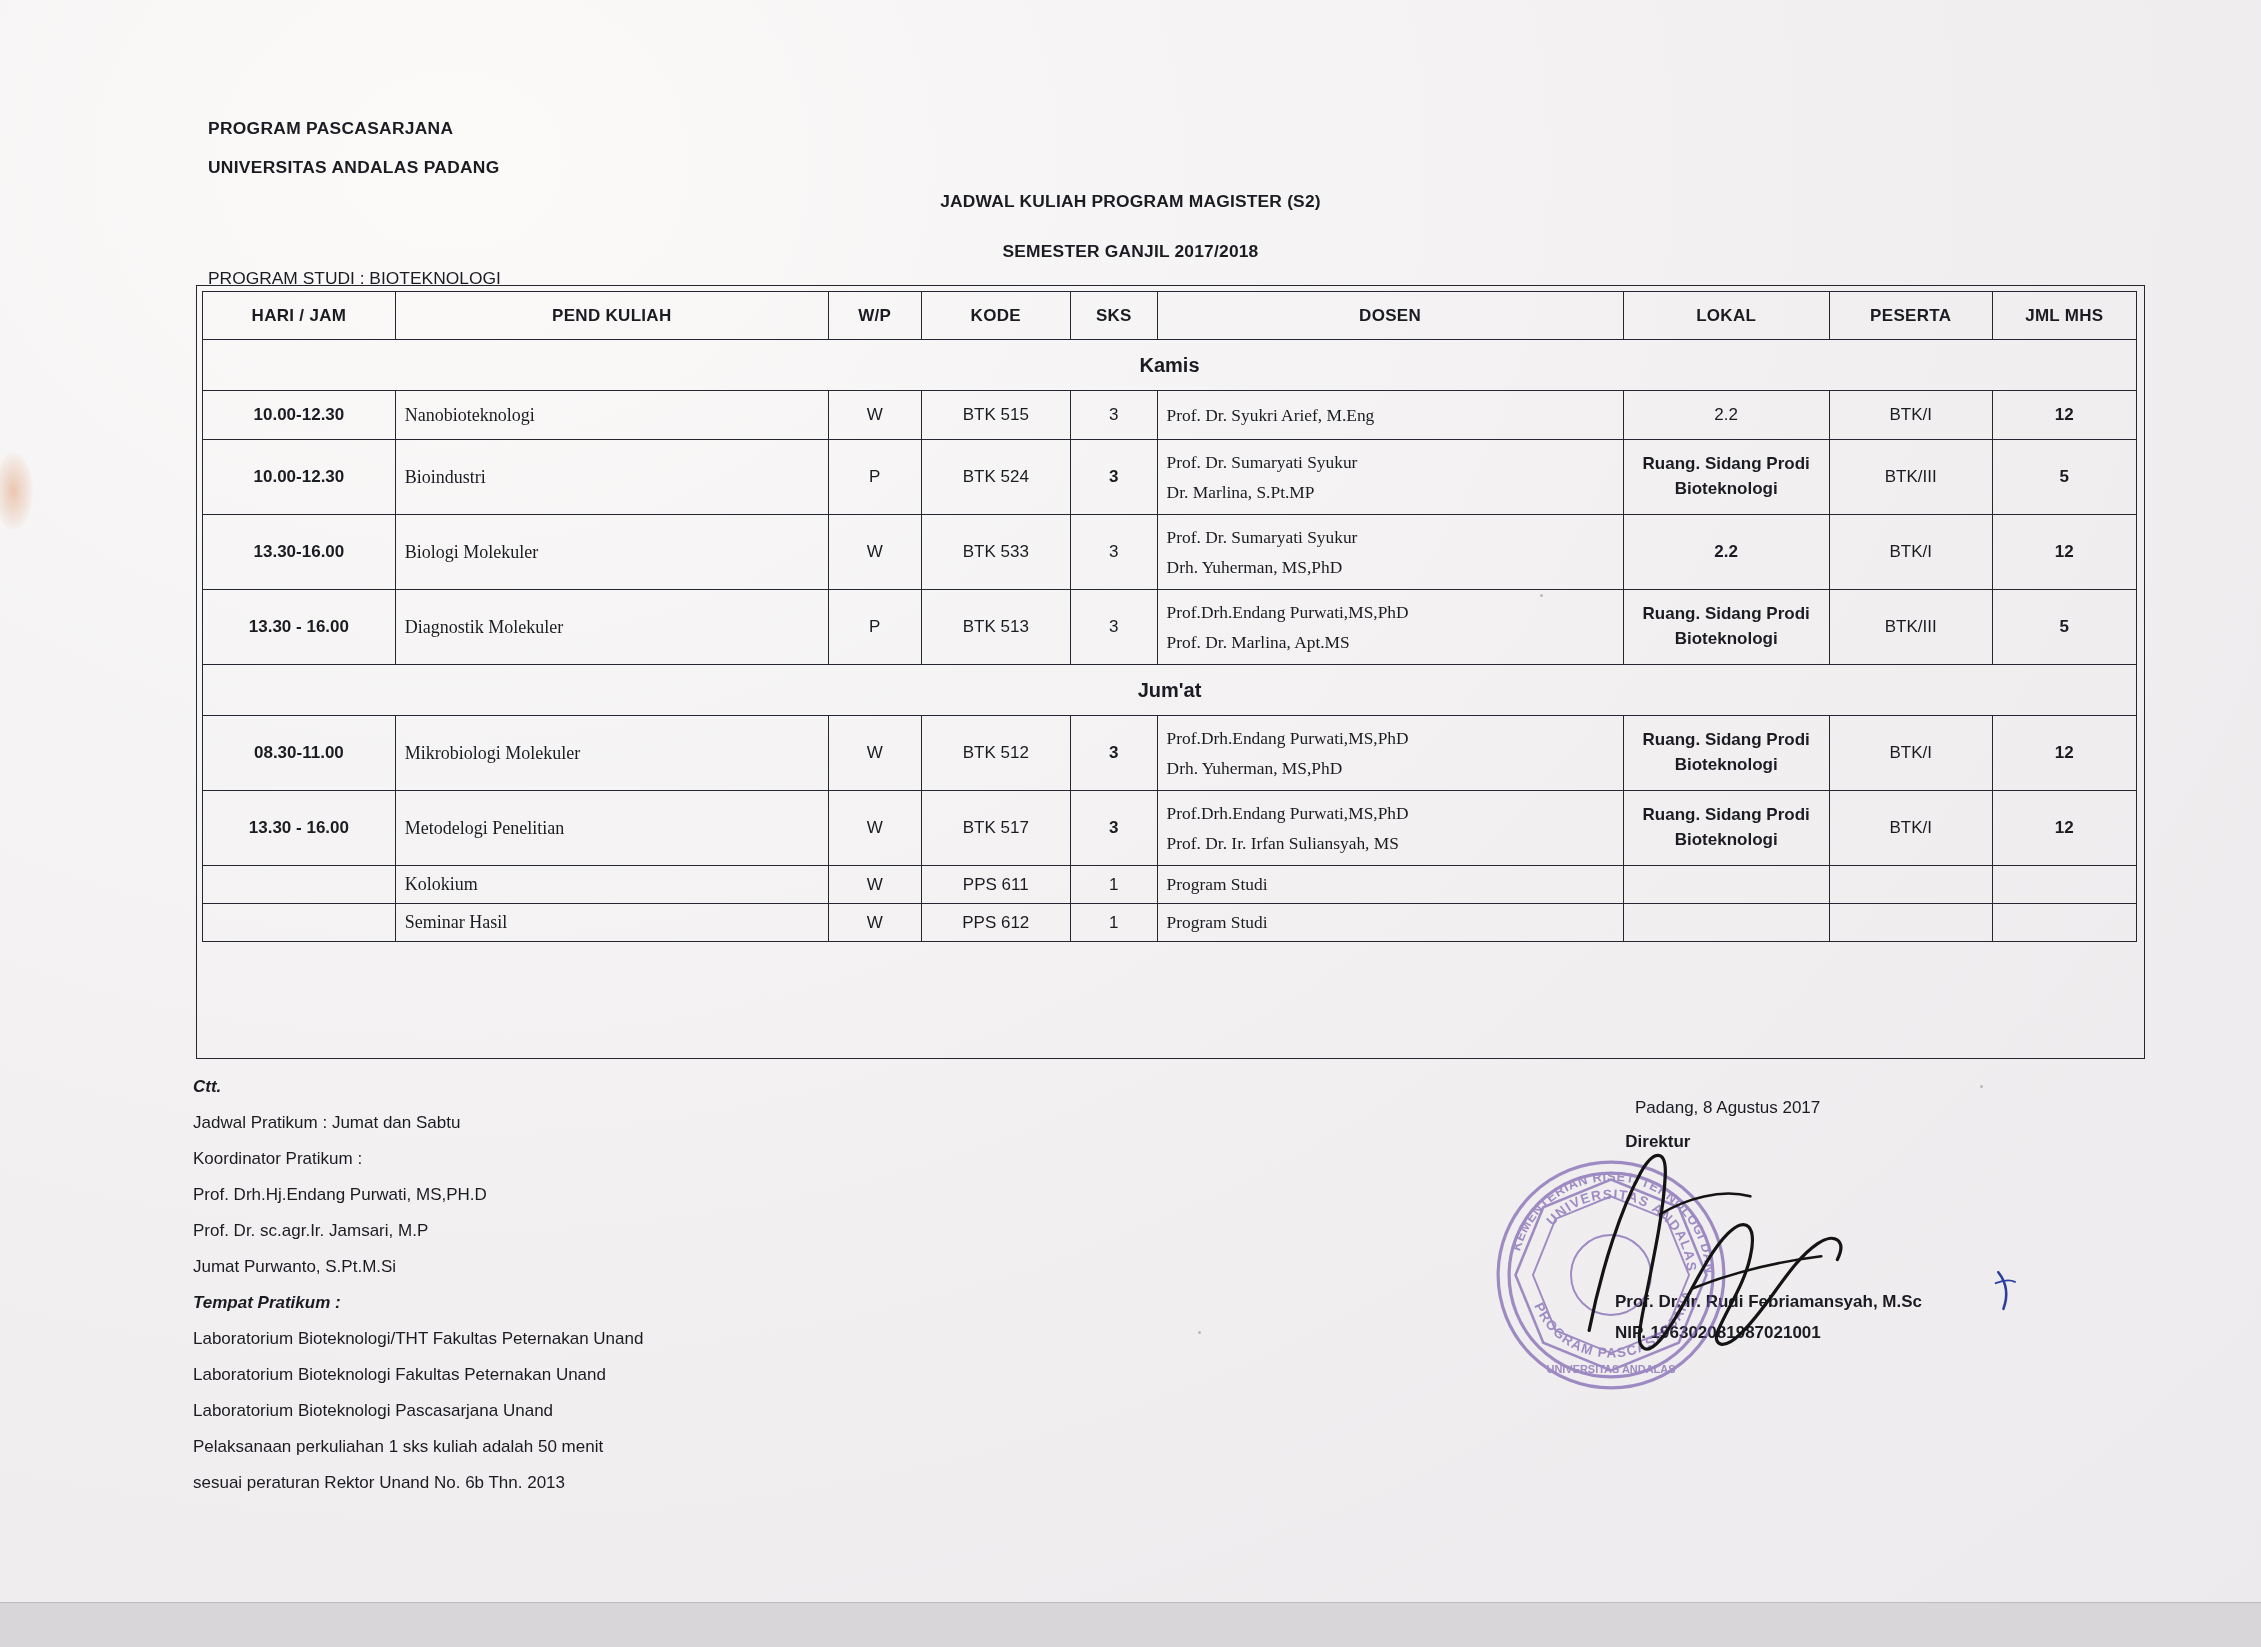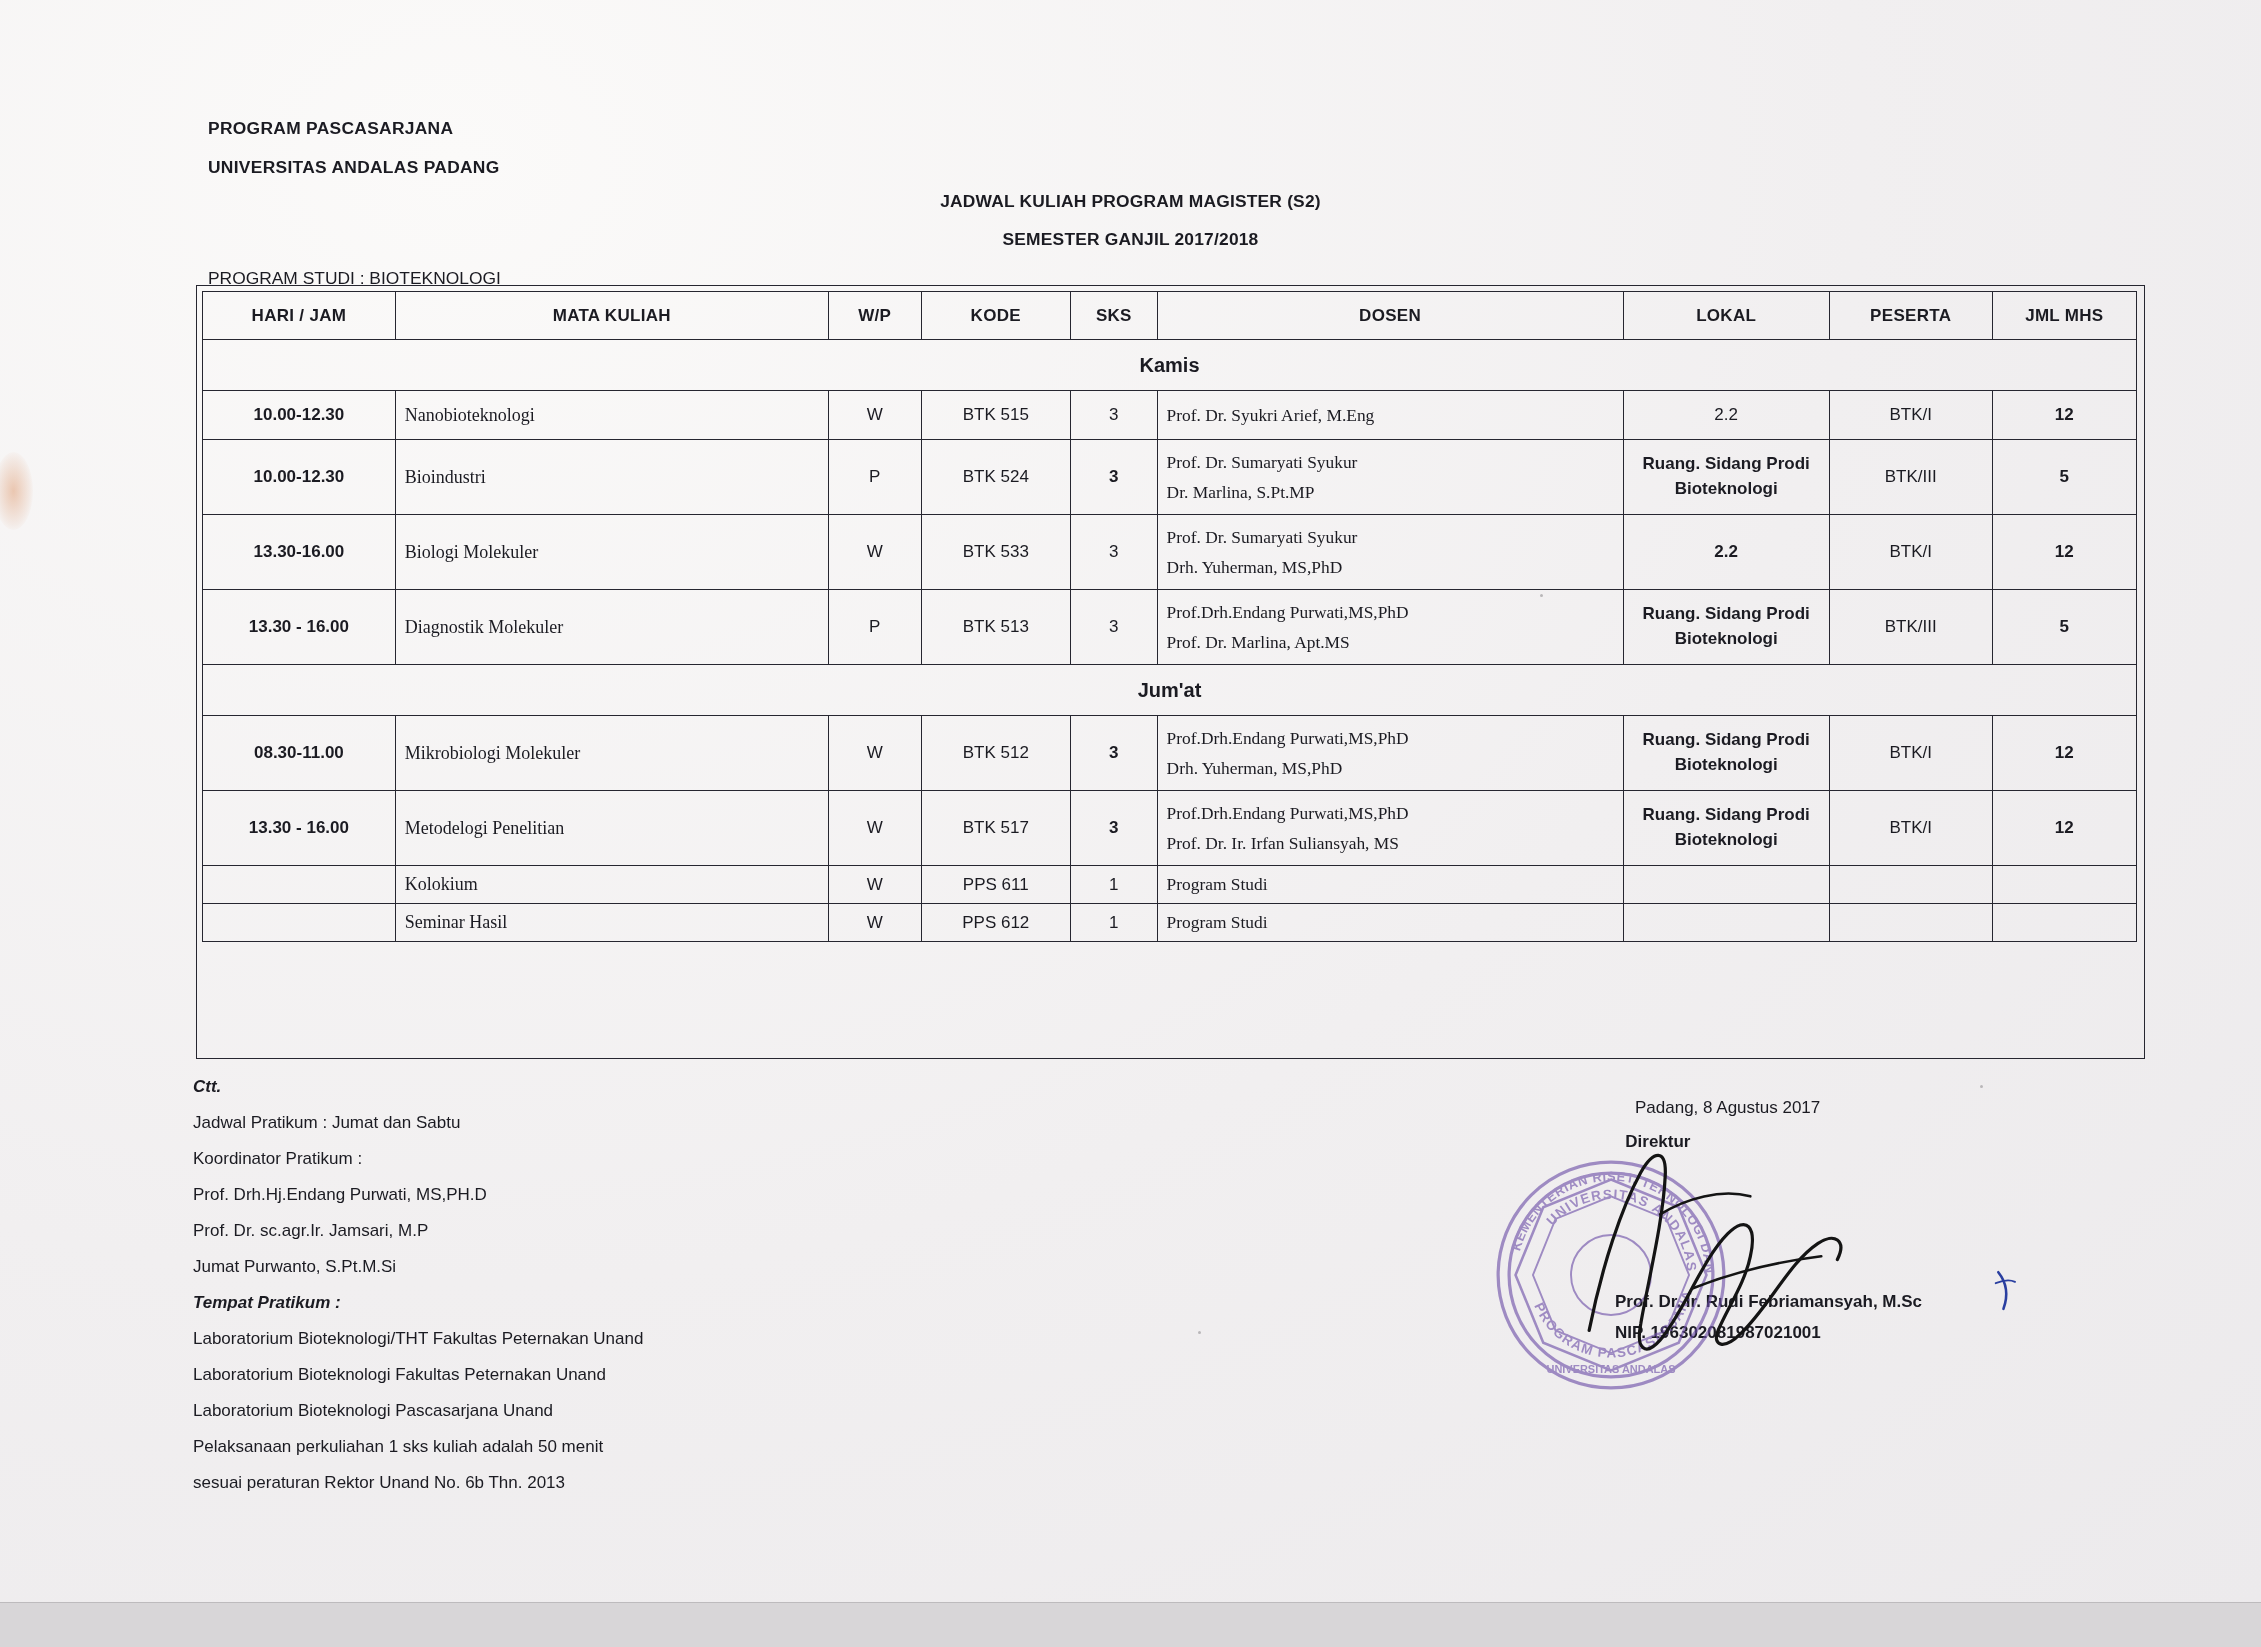--- a/index.html
+++ b/index.html
@@ -66,21 +66,21 @@
   .hdr-center {
     position: absolute;
     left: 0;
     width: 2261px;
     text-align: center;
     font-weight: bold;
     font-size: 17.4px;
     letter-spacing: 0.2px;
   }
   #ctr1 { top: 191px; }
-  #ctr2 { top: 229px; }
+  #ctr2 { top: 241px; }
 
   #prodi {
     position: absolute;
     left: 208px;
     top: 268px;
     font-weight: normal;
     font-size: 17.4px;
   }
 
   
@@ -267,21 +267,21 @@
         <col style="width:145px">
         <col style="width:84px">
         <col style="width:452px">
         <col style="width:200px">
         <col style="width:158px">
         <col style="width:140px">
       </colgroup>
       <thead>
         <tr>
           <th>HARI / JAM</th>
-          <th>MATA KULIAH</th>
+          <th>PEND KULIAH</th>
           <th>W/P</th>
           <th>KODE</th>
           <th>SKS</th>
           <th>DOSEN</th>
           <th>LOKAL</th>
           <th>PESERTA</th>
           <th>JML MHS</th>
         </tr>
       </thead>
       <tbody>

